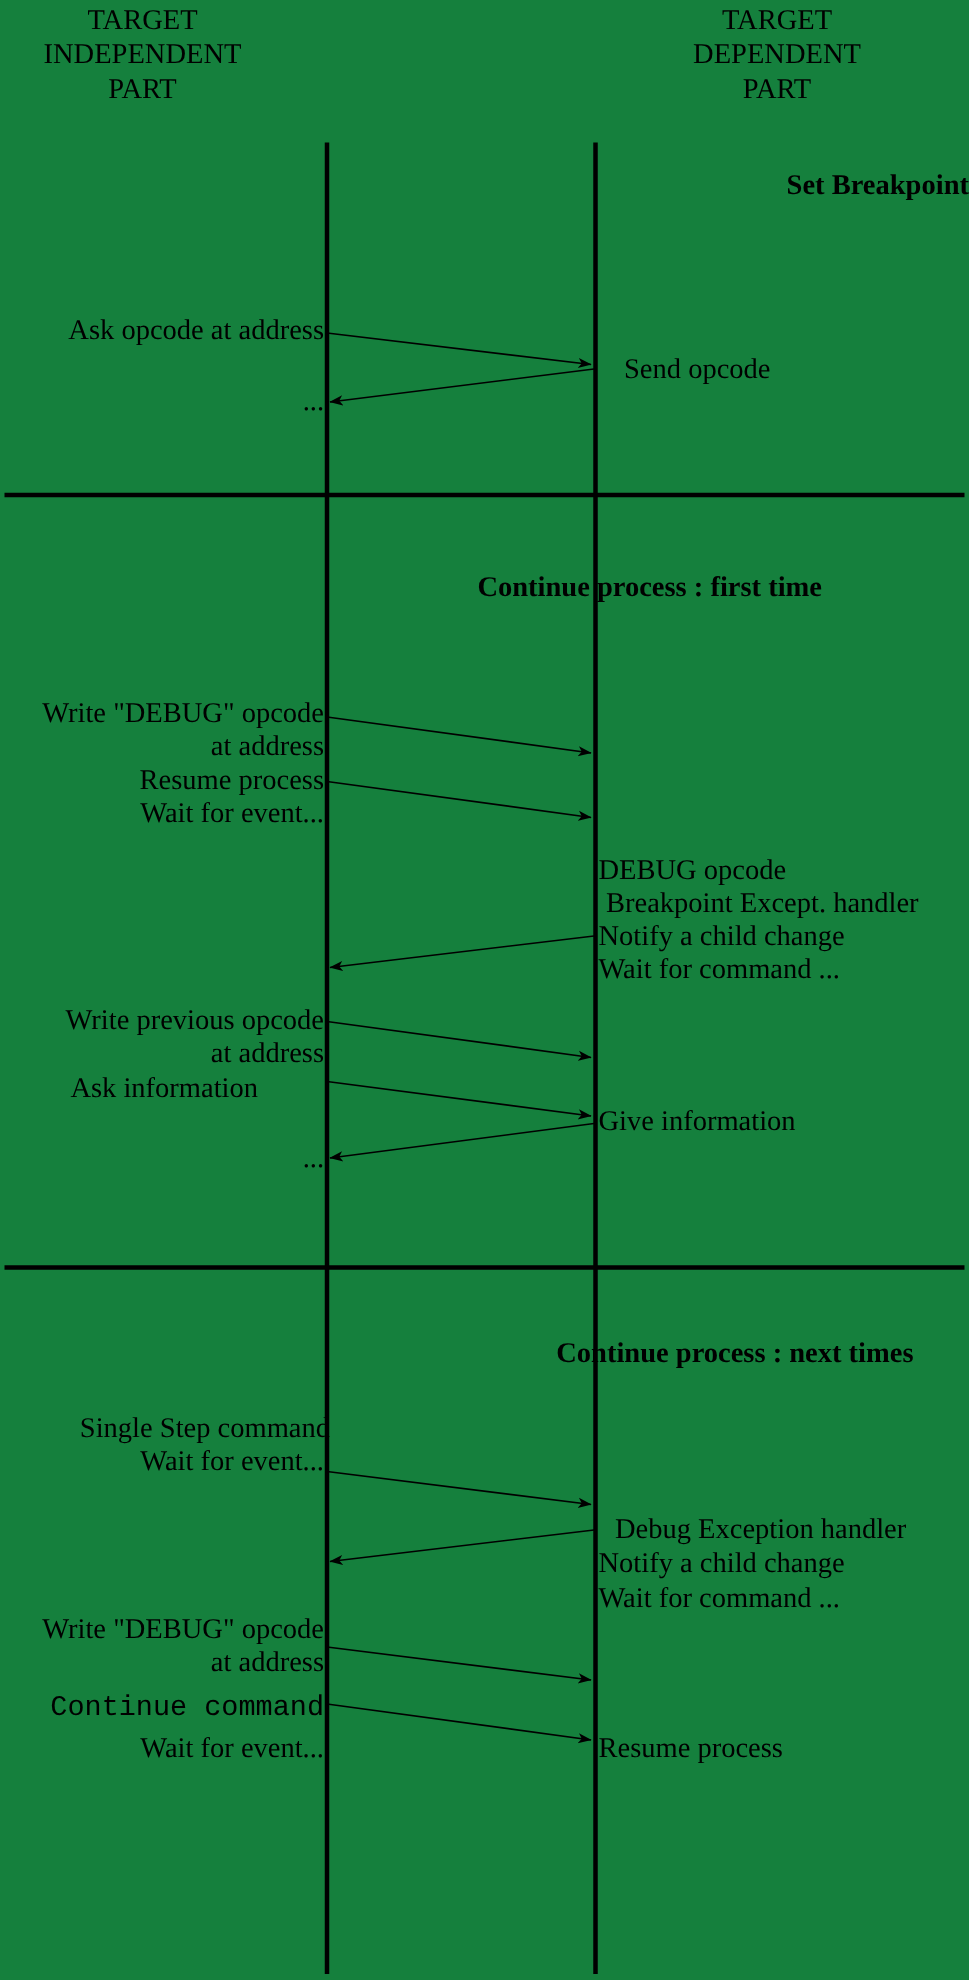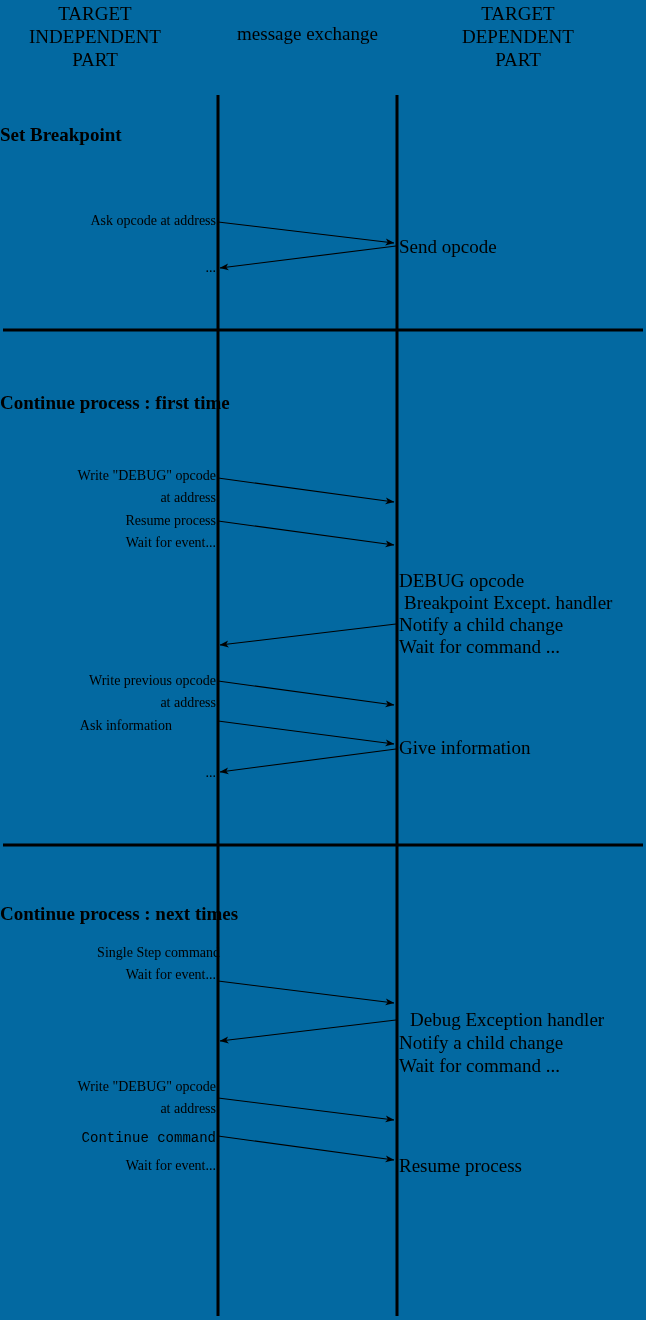--- a/index.html
+++ b/index.html
@@ -5,21 +5,21 @@
 <style>
   html, body {
     margin: 0;
     padding: 0;
     background: #ffffff;
   }
   #diagram-root {
     position: relative;
     width: 646px;
     height: 1320px;
-    background: #0369a1;
+    background: #15803d;
     overflow: hidden;
     font-family: "Liberation Serif", "DejaVu Serif", serif;
     color: #000000;
   }
   svg.layer {
     position: absolute;
     left: 0;
     top: 0;
     width: 646px;
     height: 1320px;
@@ -32,53 +32,51 @@
     line-height: 23px;
     font-family: "Liberation Serif", "DejaVu Serif", serif;
     white-space: pre-line;
   }
   #header-left  { left: 0px;   top: 2px;  width: 190px; }
   #header-mid   { left: 205px; top: 22px; width: 205px; }
   #header-right { left: 420px; top: 2px;  width: 196px; }
 
   .section-title {
     position: absolute;
-    text-align: left;
+    text-align: right;
     font-weight: bold;
     font-size: 19px;
     line-height: 22px;
     white-space: nowrap;
-    margin-top: 11px;
   }
 
   .msg-left {
     position: absolute;
     text-align: right;
-    font-size: 14px;
+    font-size: 19px;
     line-height: 22px;
     white-space: pre-line;
   }
   .msg-right {
     position: absolute;
     text-align: left;
     font-size: 19px;
     line-height: 22px;
     white-space: pre-line;
   }
   .nowrap { white-space: nowrap; }
 </style>
 </head>
 <body>
 
 <div id="diagram-root">
 
   <div class="col-header" id="header-left">TARGET
 INDEPENDENT
 PART</div>
-  <div class="col-header" id="header-mid">message exchange</div>
   <div class="col-header" id="header-right">TARGET
 DEPENDENT
 PART</div>
 
   <svg class="layer" id="vector-layer" viewBox="0 0 646 1320">
     <defs>
       <marker id="arrow-right" viewBox="0 0 10 10" refX="9.5" refY="5" markerWidth="9" markerHeight="9" orient="auto-start-reverse" markerUnits="userSpaceOnUse">
         <path d="M 0 1.2 L 10 5 L 0 8.8 L 2.6 5 Z" fill="#000000"></path>
       </marker>
       <marker id="arrow-left" viewBox="0 0 10 10" refX="9.5" refY="5" markerWidth="9" markerHeight="9" orient="auto-start-reverse" markerUnits="userSpaceOnUse">
@@ -106,21 +104,21 @@
         <line x1="396" y1="1020" x2="220" y2="1041" stroke="#000000" stroke-width="1.1" marker-end="url(#arrow-left)"></line>
         <line x1="218" y1="1098" x2="394" y2="1120" stroke="#000000" stroke-width="1.1" marker-end="url(#arrow-right)"></line>
         <line x1="218" y1="1136" x2="394" y2="1160" stroke="#000000" stroke-width="1.1" marker-end="url(#arrow-right)"></line>
       </g>
   </svg>
 
   <div id="text-layer">
       <div class="section-title" style="top: 113px; left: 0px; width: 646px;">Set Breakpoint</div>
       <div class="msg-left" style="top: 210px; left: 0px; width: 216px;">Ask opcode at address</div>
       <div class="msg-left" style="top: 257px; left: 0px; width: 216px;">...</div>
-      <div class="msg-right nowrap" style="top: 236px; left: 399px;">Send opcode</div>
+      <div class="msg-right nowrap" style="top: 236px; left: 416px;">Send opcode</div>
       <div class="section-title" style="top: 381px; left: 0px; width: 548px;">Continue process : first time</div>
       <div class="msg-left" style="top: 465px; left: 0px; width: 216px;">Write "DEBUG" opcode
 at address</div>
       <div class="msg-left" style="top: 510px; left: 0px; width: 216px;">Resume process</div>
       <div class="msg-left" style="top: 532px; left: 0px; width: 216px;">Wait for event...</div>
       <div class="msg-left" style="top: 670px; left: 0px; width: 216px;">Write previous opcode
 at address</div>
       <div class="msg-left" style="top: 715px; left: 0px; width: 172px;">Ask information</div>
       <div class="msg-left" style="top: 762px; left: 0px; width: 216px;">...</div>
       <div class="msg-right nowrap" style="top: 570px; left: 399px;">DEBUG opcode</div>

